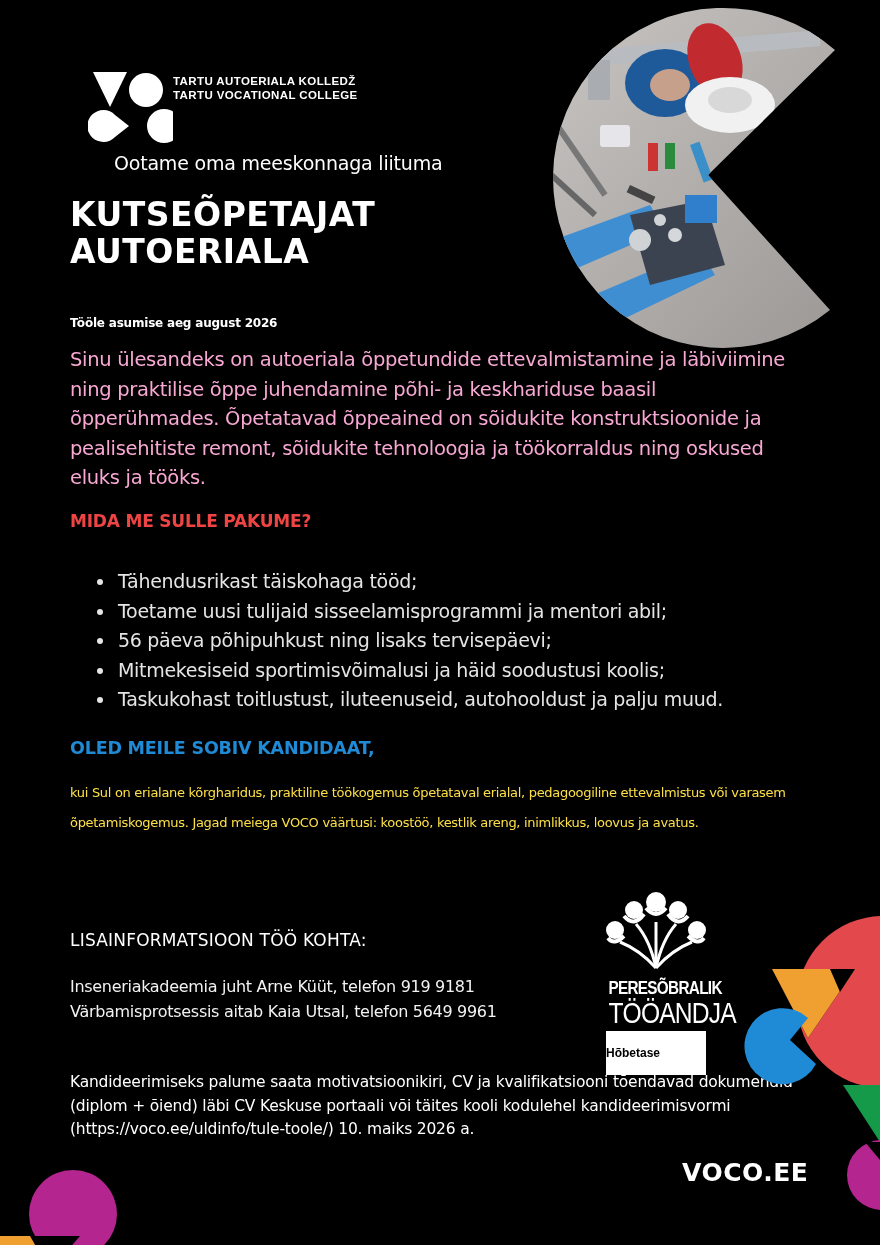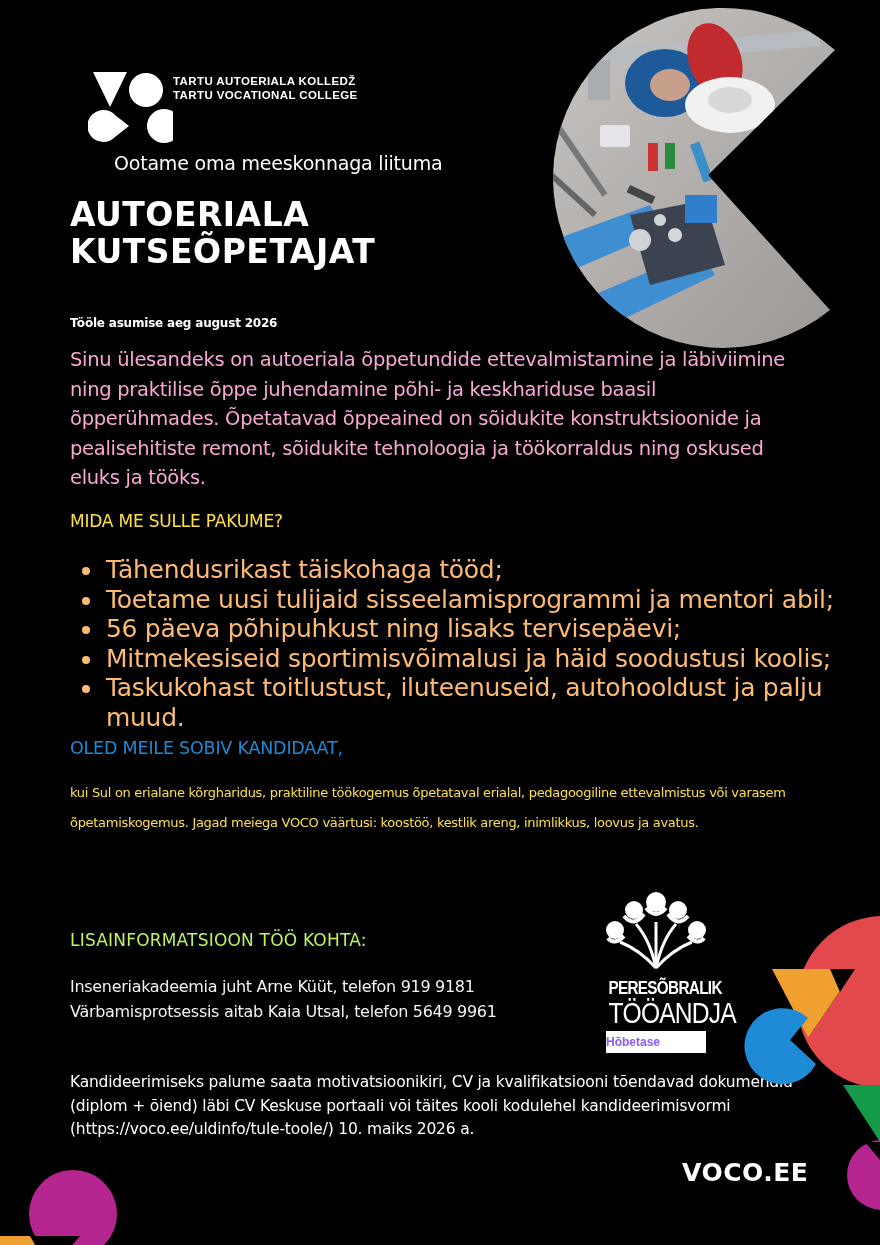--- a/index.html
+++ b/index.html
@@ -6,33 +6,33 @@
   body {
     width: 880px; height: 1245px; background: #000; position: relative; overflow: hidden;
     font-family: "DejaVu Sans", sans-serif; color: #fff;
   }
   .abs { position: absolute; }
   .logo-text { left: 173px; top: 74px; font-family: "Liberation Sans", sans-serif; font-weight: bold; font-size: 11.5px; line-height: 14px; letter-spacing: 0.4px; }
   .tagline { left: 70px; top: 152px; font-size: 19px; font-weight: 500; letter-spacing: -0.2px; margin-left: 44px; }
   .title { left: 70px; top: 196px; font-size: 33px; font-weight: bold; line-height: 37px; letter-spacing: 0.5px; }
   .start { left: 70px; top: 288px; font-size: 12px; font-weight: bold; letter-spacing: -0.2px; margin-top: 28px; }
   .intro { left: 70px; top: 345px; width: 740px; font-size: 19.5px; line-height: 29.5px; color: #f9a8d4; letter-spacing: -0.3px; }
-  .h-orange { left: 70px; top: 511px; color: #fde047; font-size: 17px; font-weight: normal; letter-spacing: -0.2px; }
-  .benefits { left: 80px; top: 555px; margin: 0; padding: 0 0 0 24px; font-size: 25px; line-height: 29.5px; color: #fdba74; width: 760px; letter-spacing: -0.3px; }
+  .h-orange { left: 70px; top: 511px; color: #ef4444; font-size: 17px; font-weight: bold; letter-spacing: -0.2px; }
+  .benefits { left: 80px; top: 555px; margin: 12px; padding: 0 0 0 24px; font-size: 19px; line-height: 29.5px; color: #e5e5e5; width: 760px; letter-spacing: -0.3px; }
   .benefits li { padding-left: 2px; }
-  .h-blue { left: 70px; top: 738px; color: #1f8ad6; font-size: 17.5px; font-weight: normal; letter-spacing: -0.2px; }
+  .h-blue { left: 70px; top: 738px; color: #1f8ad6; font-size: 17.5px; font-weight: bold; letter-spacing: -0.2px; }
   .cand { left: 70px; top: 778px; width: 750px; font-size: 13px; line-height: 29.5px; color: #fde047; letter-spacing: -0.3px; }
-  .h-red { left: 70px; top: 930px; color: #bef264; font-size: 17px; font-weight: 500; letter-spacing: 0.2px; }
+  .h-red { left: 70px; top: 930px; color: #ffffff; font-size: 17px; font-weight: 500; letter-spacing: 0.2px; }
   .contacts { left: 70px; top: 974px; font-size: 16px; line-height: 25px; color: #f2f2f2; letter-spacing: -0.3px; }
   .apply { left: 70px; top: 1071px; width: 760px; font-size: 15.5px; line-height: 23.5px; color: #fff; font-weight: 500; letter-spacing: -0.2px; }
   .site { left: 682px; top: 1158px; font-size: 25px; font-weight: bold; letter-spacing: 0.5px; }
   .badge { left: 600px; top: 890px; width: 112px; text-align: left; }
   .badge .l1 { font-family: "Liberation Sans", sans-serif; font-weight: bold; font-size: 18px; letter-spacing: -0.8px; transform: scaleX(0.85); display: block; margin-top: 2px; }
   .badge .l2 { font-family: "Liberation Sans", sans-serif; font-size: 29px; letter-spacing: -1px; transform: scaleX(0.85); display: block; line-height: 28px; }
-  .badge .l3 { display: block; background: #fff; color: #8b5cf6; font-family: "Liberation Sans", sans-serif; font-weight: bold; font-size: 12px; margin: 4px 6px 11px 6px; padding: 4px 0; }
+  .badge .l3 { display: block; background: #fff; color: #000000; font-family: "Liberation Sans", sans-serif; font-weight: bold; font-size: 12px; margin: 4px 6px 11px 6px; padding: 15px 0; }
 </style>
 </head>
 <body>
 
 <svg class="abs" style="left:88px;top:68px" width="85" height="80" viewBox="0 0 85 80">
   <polygon points="5,4 39,4 22,39" fill="#fff"></polygon>
   <circle cx="58" cy="22" r="17" fill="#fff"></circle>
   <path d="M41,58 L27,47 A16,16 0 1,0 27,69 Z" fill="#fff" transform="translate(0,0)"></path>
   <circle cx="76" cy="58" r="17" fill="#fff"></circle>
 </svg>
@@ -77,22 +77,22 @@
     <path d="M100,210 L175,195 L195,260 L120,280 Z" fill="#3b4350"></path>
     <circle cx="110" cy="235" r="11" fill="#cfd3d6"></circle>
     <circle cx="145" cy="230" r="7" fill="#d5d8db"></circle>
     <circle cx="130" cy="215" r="6" fill="#cfd3d6"></circle>
     <rect x="155" y="190" width="32" height="28" fill="#2f7fcc"></rect>
   </g>
 </svg>
 
 <div class="abs tagline">Ootame oma meeskonnaga liituma</div>
 <div class="abs title">
+  <div>KUTSEÕPETAJAT</div>
   <div>AUTOERIALA</div>
-  <div>KUTSEÕPETAJAT</div>
 </div>
 <div class="abs start">Tööle asumise aeg august 2026</div>
 
 <div class="abs intro">Sinu ülesandeks on autoeriala õppetundide ettevalmistamine ja läbiviimine ning praktilise õppe juhendamine põhi- ja keskhariduse baasil õpperühmades. Õpetatavad õppeained on sõidukite konstruktsioonide ja pealisehitiste remont, sõidukite tehnoloogia ja töökorraldus ning oskused eluks ja tööks.</div>
 
 <div class="abs h-orange">MIDA ME SULLE PAKUME?</div>
 <ul class="abs benefits">
   <li>Tähendusrikast täiskohaga tööd;</li>
   <li>Toetame uusi tulijaid sisseelamisprogrammi ja mentori abil;</li>
   <li>56 päeva põhipuhkust ning lisaks tervisepäevi;</li>

